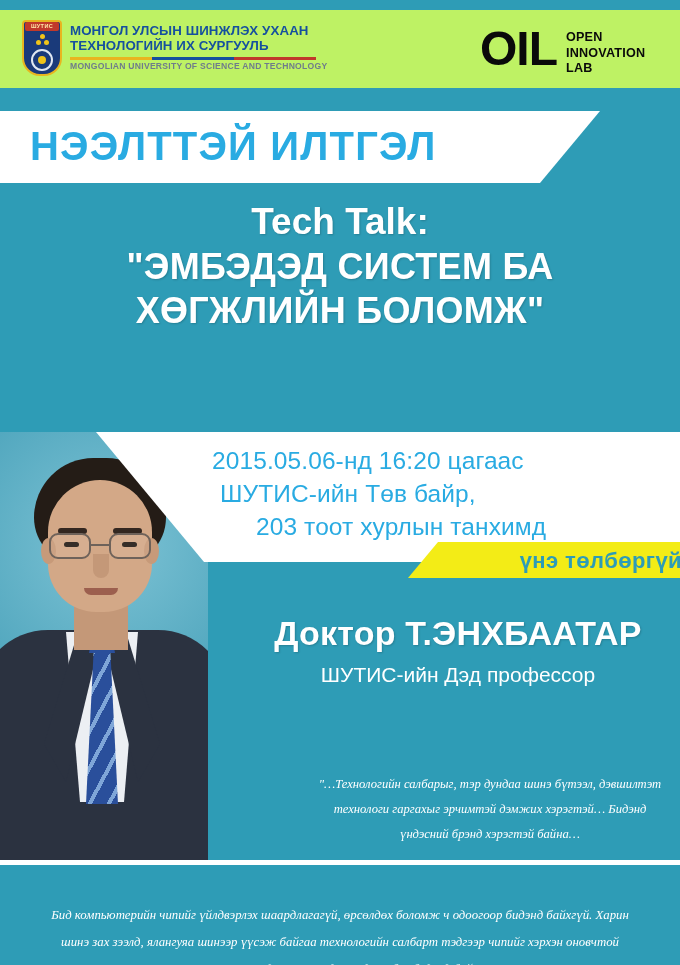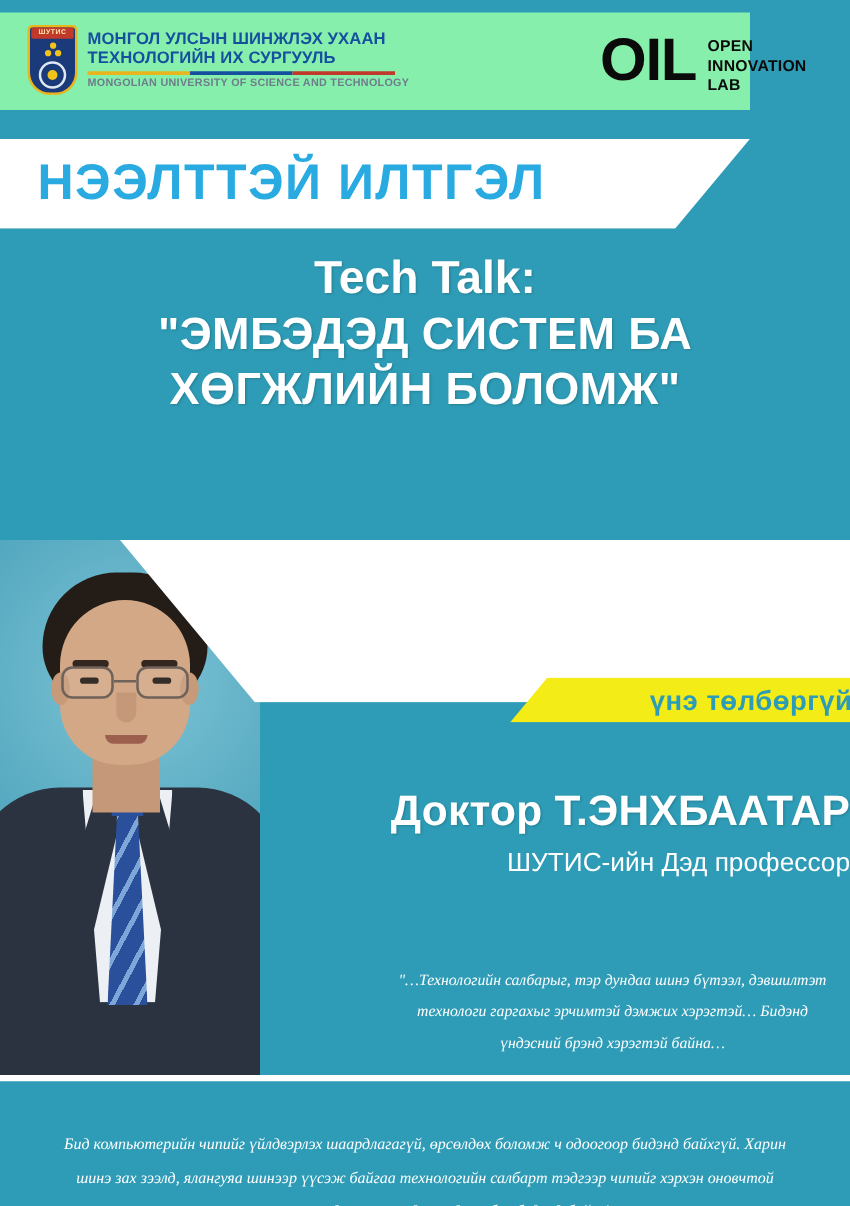--- a/index.html
+++ b/index.html
@@ -25,22 +25,22 @@
   
   .top-strip {
     position: absolute;
     left: 0; top: 0;
     width: 680px; height: 10px;
     background: #2e9cb6;
   }
   .header {
     position: absolute;
     left: 0; top: 10px;
-    width: 600px; height: 78px;
-    background: #86efac;
+    width: 680px; height: 78px;
+    background: #bef264;
     display: flex;
     align-items: center;
   }
 
   
   .must-logo {
     position: absolute;
     left: 22px; top: 10px;
     display: flex;
     align-items: center;
@@ -376,23 +376,23 @@
     font-size: 22px;
     font-weight: bold;
     letter-spacing: .4px;
     text-align: right;
     padding-right: 20px;
   }
 
   
   .speaker-block {
     position: absolute;
-    left: 236px; top: 628px;
+    left: 236px; top: 612px;
     width: 444px;
-    text-align: right;
+    text-align: center;
     color: #ffffff;
   }
   .speaker-name {
     font-size: 34px;
     font-weight: bold;
     letter-spacing: .2px;
     line-height: 42px;
     text-shadow: 1px 1px 2px rgba(0,0,0,.18);
   }
   .speaker-role {
@@ -507,20 +507,25 @@
     <div class="ph-glasses">
       <span class="lens l"></span>
         <span class="lens r"></span>
         <span class="bridge"></span>
     </div>
     <div class="ph-nose"></div>
     <div class="ph-mouth"></div>
   </div>
 
   <div class="info-panel"></div>
+  <div class="info-lines">
+    <div class="info-l1">2015.05.06-нд 16:20 цагаас</div>
+    <div class="info-l2">ШУТИС-ийн Төв байр,</div>
+    <div class="info-l3">203 тоот хурлын танхимд</div>
+  </div>
 
   <div class="free-badge"></div>
   <div class="free-badge-label">үнэ төлбөргүй</div>
 
   <div class="speaker-block">
     <div class="speaker-name">Доктор Т.ЭНХБААТАР</div>
     <div class="speaker-role">ШУТИС-ийн Дэд профессор</div>
   </div>
 
   <div class="quote-top">"…Технологийн салбарыг, тэр дундаа шинэ бүтээл, дэвшилтэт технологи гаргахыг эрчимтэй дэмжих хэрэгтэй… Бидэнд үндэсний брэнд хэрэгтэй байна…</div>

